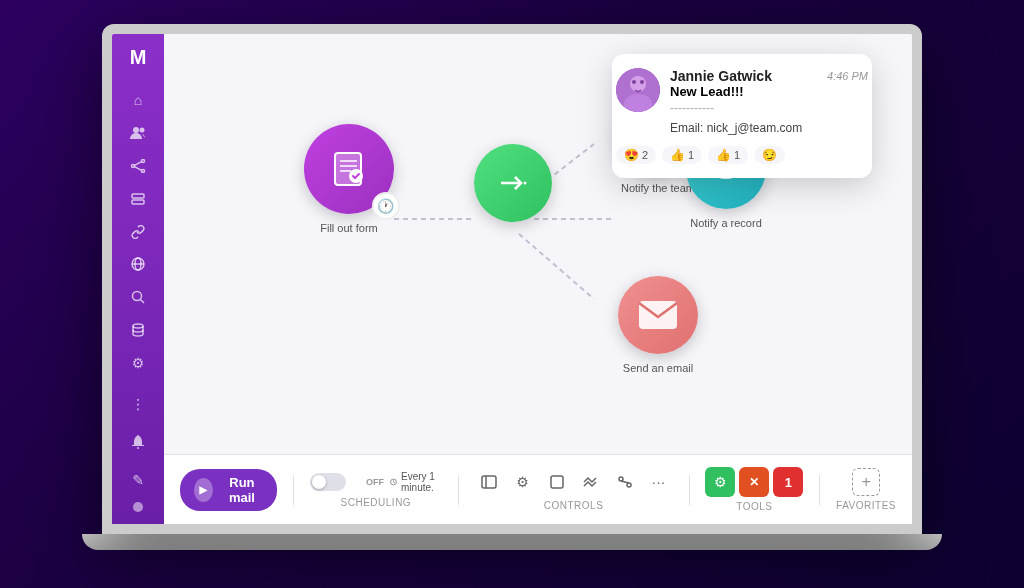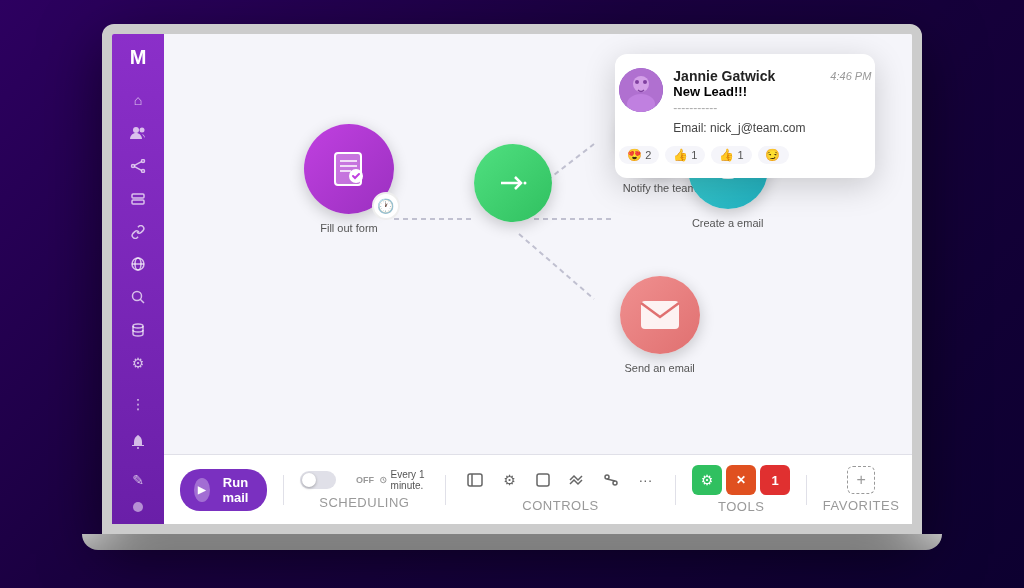--- a/index.html
+++ b/index.html
@@ -225,21 +225,21 @@
     }
 
     .toolbar-section {
       display: flex;
       flex-direction: column;
       align-items: center;
       gap: 4px;
     }
 
     .toolbar-section-label {
-      font-size: 13px;
+      font-size: 10px;
       color: #999;
       letter-spacing: 0.5px;
       text-transform: uppercase;
     }
 
     .toolbar-controls {
       display: flex;
       align-items: center;
       gap: 6px;
     }
@@ -592,21 +592,21 @@
         <div class="node node-db" style="position:absolute; left:456px; top:145px;">
           <div class="node-circle" style="width:80px;height:80px;background:linear-gradient(135deg,#40d0d0,#20b0c0);">
             <svg width="40" height="40" viewBox="0 0 40 40" fill="none">
               <ellipse cx="20" cy="13" rx="11" ry="4" fill="rgba(255,255,255,0.9)"></ellipse>
               <path d="M9 13v6c0 2.2 4.9 4 11 4s11-1.8 11-4v-6" stroke="white" stroke-width="1.5" fill="rgba(255,255,255,0.4)"></path>
               <ellipse cx="20" cy="19" rx="11" ry="4" fill="none" stroke="white" stroke-width="1.5"></ellipse>
               <path d="M9 19v6c0 2.2 4.9 4 11 4s11-1.8 11-4v-6" stroke="white" stroke-width="1.5" fill="rgba(255,255,255,0.3)"></path>
               <ellipse cx="20" cy="25" rx="11" ry="4" fill="none" stroke="white" stroke-width="1.5"></ellipse>
             </svg>
           </div>
-          <div class="node-label">Create a email</div>
+          <div class="node-label">Notify a record</div>
         </div>
 
         <div class="node node-email" style="position:absolute; left:430px; top:242px;">
           <div class="node-circle" style="width:80px;height:80px;background:linear-gradient(135deg,#f09090,#e07070);">
             <svg width="42" height="32" viewBox="0 0 42 32" fill="none">
               <rect x="2" y="2" width="38" height="28" rx="4" fill="rgba(255,255,255,0.9)"></rect>
               <polyline points="2,4 21,18 40,4" stroke="#e07070" stroke-width="2.5" fill="none"></polyline>
             </svg>
           </div>
           <div class="node-label">Send an email</div>

